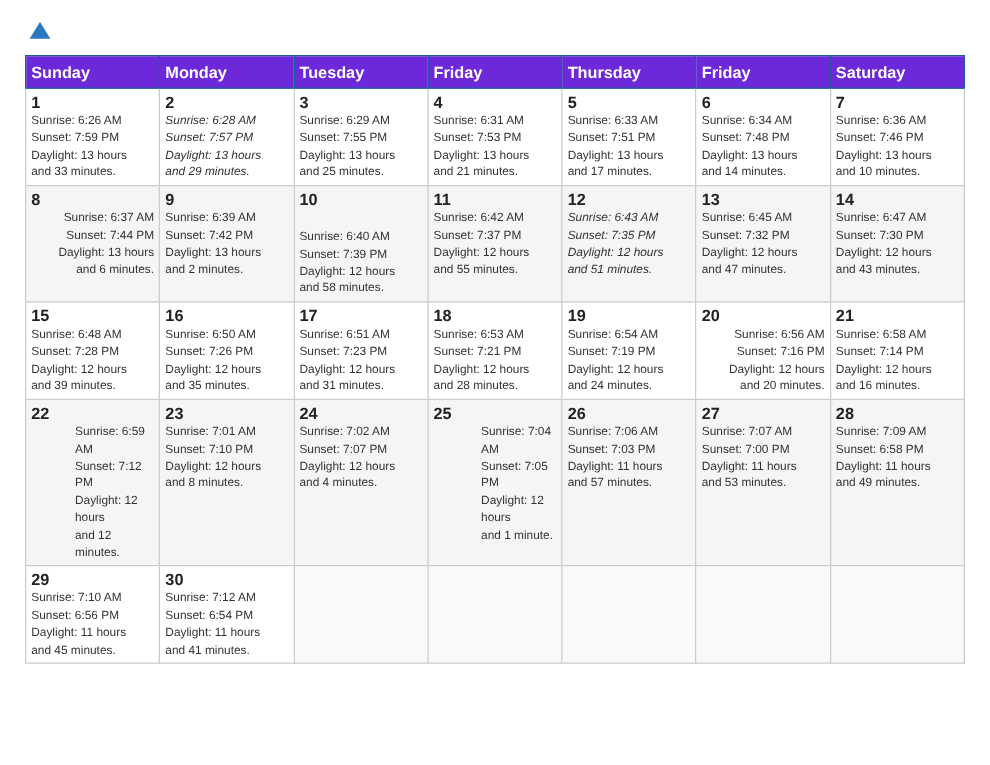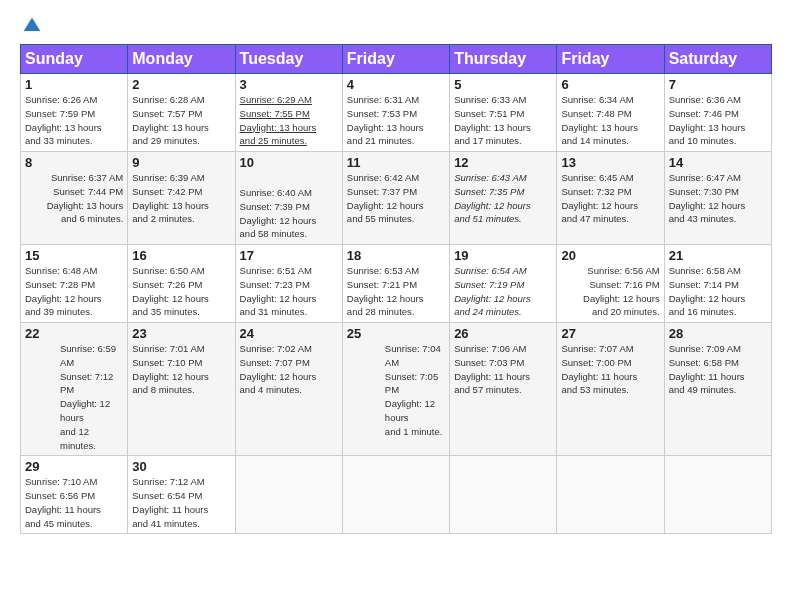--- a/index.html
+++ b/index.html
@@ -55,23 +55,23 @@
     .location {
       font-size: 15px;
       color: #555;
     }
     .calendar {
       width: 100%;
       border-collapse: collapse;
       table-layout: fixed;
     }
     .calendar th {
-      background-color: #8b5cf6;
+      background-color: #6d28d9;
       color: #fff;
-      font-size: 16px;
+      font-size: 13px;
       font-weight: bold;
       padding: 5px 4px;
       text-align: left;
       border: 1px solid #1a5ea0;
     }
     .calendar td {
       vertical-align: top;
       border: 1px solid #ccc;
       padding: 3px 4px;
       font-size: 10px;
@@ -134,28 +134,28 @@
         <tr>
           <td>
             <span class="day-num">1</span>
             <div class="day-info" style="white-space: pre-line;">Sunrise: 6:26 AM
 Sunset: 7:59 PM
 Daylight: 13 hours
 and 33 minutes.</div>
           </td>
           <td>
             <span class="day-num">2</span>
-            <div class="day-info" style="white-space: pre-line;">Sunrise: 6:28 AM
+            <div class="day-info" style="white-space: pre-line; font-style: italic;">Sunrise: 6:28 AM
 Sunset: 7:57 PM
 Daylight: 13 hours
 and 29 minutes.</div>
           </td>
           <td>
             <span class="day-num">3</span>
-            <div class="day-info" style="white-space: pre-line; text-decoration: underline;">Sunrise: 6:29 AM
+            <div class="day-info" style="white-space: pre-line;">Sunrise: 6:29 AM
 Sunset: 7:55 PM
 Daylight: 13 hours
 and 25 minutes.</div>
           </td>
           <td>
             <span class="day-num">4</span>
             <div class="day-info" style="white-space: pre-line;">Sunrise: 6:31 AM
 Sunset: 7:53 PM
 Daylight: 13 hours
 and 21 minutes.</div>
@@ -257,21 +257,21 @@
           </td>
           <td>
             <span class="day-num">18</span>
             <div class="day-info" style="white-space: pre-line;">Sunrise: 6:53 AM
 Sunset: 7:21 PM
 Daylight: 12 hours
 and 28 minutes.</div>
           </td>
           <td>
             <span class="day-num">19</span>
-            <div class="day-info" style="white-space: pre-line; font-style: italic;">Sunrise: 6:54 AM
+            <div class="day-info" style="white-space: pre-line;">Sunrise: 6:54 AM
 Sunset: 7:19 PM
 Daylight: 12 hours
 and 24 minutes.</div>
           </td>
           <td>
             <span class="day-num">20</span>
             <div class="day-info" style="white-space: pre-line; text-align: right;">Sunrise: 6:56 AM
 Sunset: 7:16 PM
 Daylight: 12 hours
 and 20 minutes.</div>

